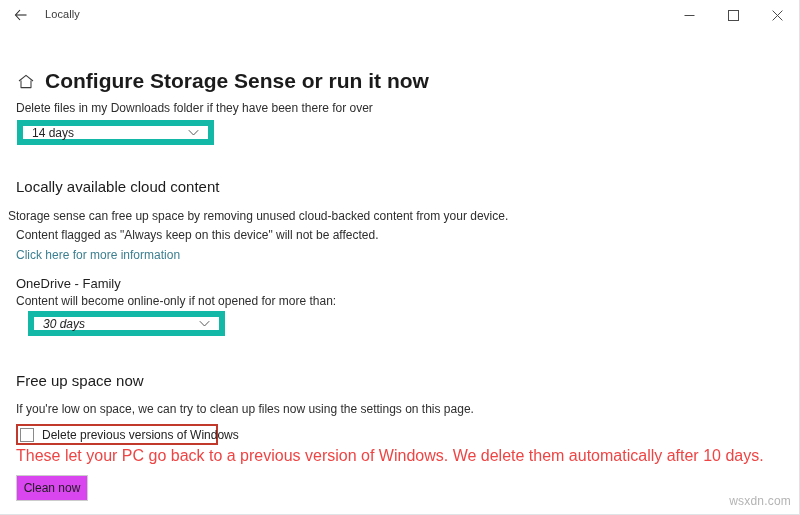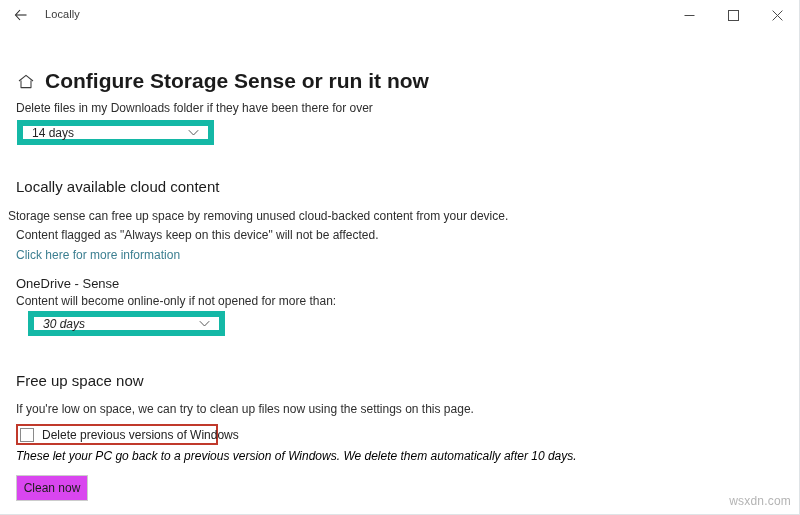--- a/index.html
+++ b/index.html
@@ -102,25 +102,24 @@
     white-space: nowrap;
   }
 
   .body-text {
     font-size: 12px;
     color: #2e2e2e;
     line-height: 16px;
     white-space: nowrap;
   }
   .muted-text {
-    font-size: 12px;
-    color: #000000;
+    font-size: 16px;
+    color: #ef4444;
     line-height: 16px;
     white-space: nowrap;
-    font-style: italic;
   }
   .section-head {
     font-size: 15px;
     color: #1b1b1b;
     line-height: 20px;
     white-space: nowrap;
   }
   .sub-head {
     font-size: 13px;
     color: #1f1f1f;
@@ -286,21 +285,21 @@
     </div>
 
     <div class="abs section-head" style="left:16px; top:147px;">Locally available cloud content</div>
 
     <div class="abs body-text" style="left:8px; top:178px;">Storage sense can free up space by removing unused cloud-backed content from your device.</div>
 
     <div class="abs body-text" style="left:16px; top:197px;">Content flagged as "Always keep on this device" will not be affected.</div>
 
     <a class="abs link" style="left:16px; top:217px;">Click here for more information</a>
 
-    <div class="abs sub-head" style="left:16px; top:245px;">OneDrive - Sense</div>
+    <div class="abs sub-head" style="left:16px; top:245px;">OneDrive - Family</div>
 
     <div class="abs body-text" style="left:16px; top:263px;">Content will become online-only if not opened for more than:</div>
 
     <div class="combo" style="left:28px; top:281px;font-style:italic;">
       <span class="combo-value">30 days</span>
       <span class="combo-arrow">
         <svg width="11" height="8" viewBox="0 0 11 8" aria-hidden="true">
           <path d="M0.8 1.2 L5.5 6 L10.2 1.2" fill="none" stroke="currentColor" stroke-width="1"></path>
         </svg>
       </span>

